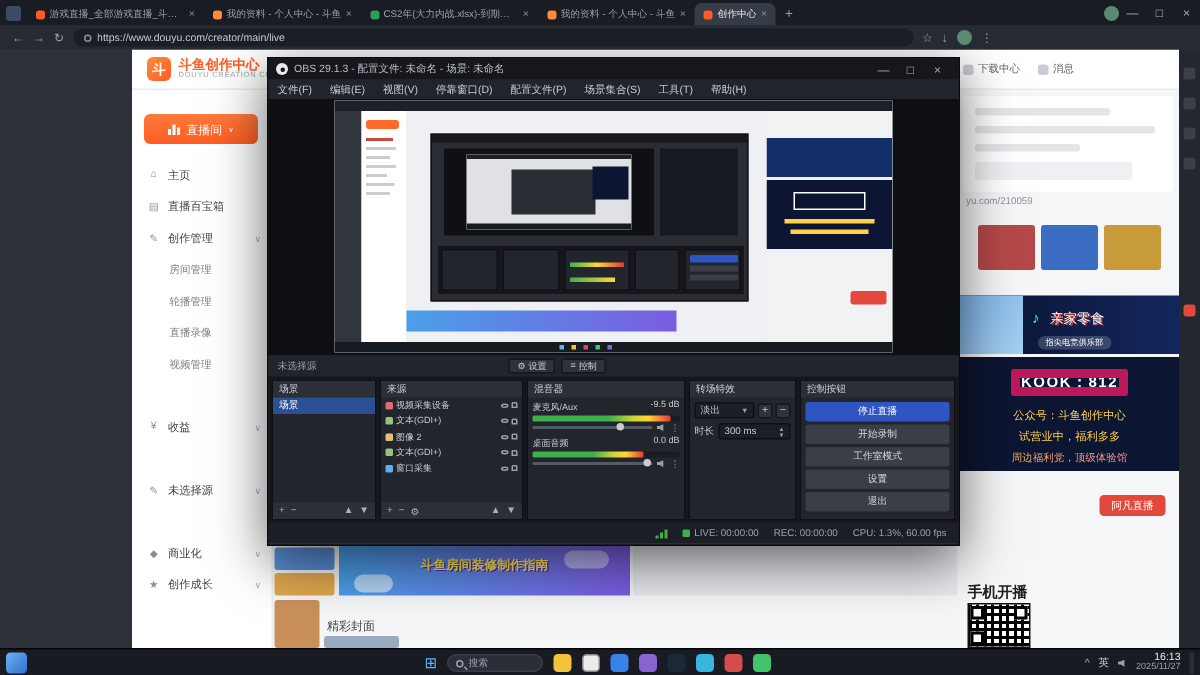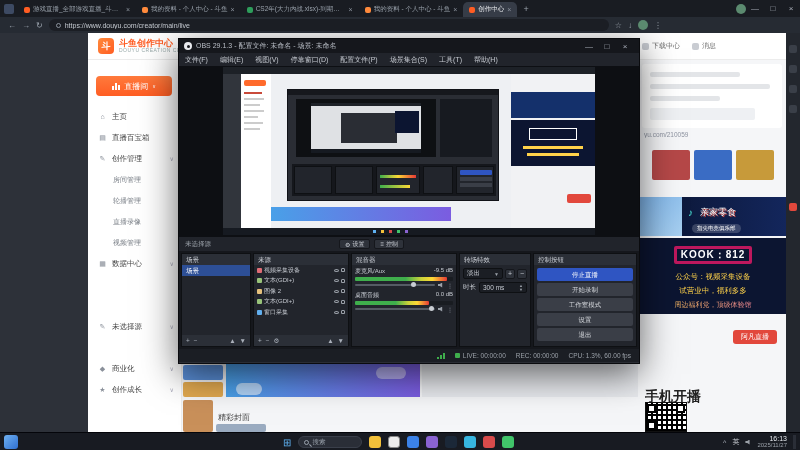--- a/index.html
+++ b/index.html
@@ -221,23 +221,23 @@
         </div>
       <div class="sbitem sbsub" style="top:130px">
           <span>轮播管理</span>
         </div>
       <div class="sbitem sbsub" style="top:151px">
           <span>直播录像</span>
         </div>
       <div class="sbitem sbsub" style="top:172px">
           <span>视频管理</span>
         </div>
-      <div class="sbitem" style="top:193px">
-          <span class="ic">▦</span>
-          <span>数据中心</span>
+      <div class="sbitem" style="top:214px">
+          <span class="ic">¥</span>
+          <span>收益</span>
           <span class="chev">∨</span>
         </div>
       <div class="sbitem" style="top:256px">
           <span class="ic">✎</span>
           <span>未选择源</span>
           <span class="chev">∨</span>
         </div>
       <div class="sbitem" style="top:298px">
           <span class="ic">◆</span>
           <span>商业化</span>
@@ -264,38 +264,39 @@
       <div class="thumb" style="left:554px;top:90px;width:38px;height:30px;background:#c79a3a"></div>
 
       <div class="m" style="left:458px;top:137px;width:146px;height:39px;background:linear-gradient(90deg,#0a1430,#13265c)">
         <div class="m" style="left:0;top:0;width:42px;height:39px;background:linear-gradient(135deg,#7db3e8,#a8d0f0)"></div>
         <span class="m" style="left:48px;top:10px;font-size:10px;color:#4ef0e0">♪</span>
         <span class="m" style="left:60px;top:9px;font-size:9px;font-weight:normal;color:#fff;text-shadow:1px 1px 0 #e2483c">亲家零食</span>
         <span class="m" style="left:52px;top:27px;font-size:5.5px;color:#fff;background:rgba(255,255,255,.18);border-radius:5px;padding:1px 5px">指尖电竞俱乐部</span>
       </div>
 
       <div class="m" style="left:458px;top:178px;width:146px;height:76px;background:#0c1531">
-        <div class="m" style="left:34px;top:8px;width:78px;height:18px;border:3px solid #be185d;border-radius:2px;display:flex;align-items:center;justify-content:center">
+        <div class="m" style="left:34px;top:8px;width:78px;height:18px;border:6px solid #be185d;border-radius:2px;display:flex;align-items:center;justify-content:center">
           <span style="font-size:10px;font-weight:bold;color:#fff;letter-spacing:1px">KOOK：812</span>
         </div>
-        <div class="kooktxt" style="top:34px;font-size:7.5px">公众号：视频采集设备</div>
+        <div class="kooktxt" style="top:34px;font-size:7.5px">公众号：斗鱼创作中心</div>
         <div class="kooktxt" style="top:48px;font-size:7.5px">试营业中，福利多多</div>
         <div class="m gradtxt" style="left:0;top:62px;width:100%;text-align:center;font-size:7px">周边福利党，顶级体验馆</div>
       </div>
 
       <div class="m" style="left:551px;top:270px;width:44px;height:14px;background:#e2483c;border-radius:3px;color:#fff;font-size:7px;display:flex;align-items:center;justify-content:center">阿凡直播</div>
 
       <div class="thumb" style="left:1px;top:305px;width:40px;height:15px;background:#5a8fd8"></div>
       <div class="thumb" style="left:1px;top:322px;width:40px;height:15px;background:#e0a84f"></div>
       <div class="m" style="left:44px;top:303px;width:194px;height:34px;background:linear-gradient(90deg,#49a0e8,#7b5ce0)">
         <div class="m" style="left:10px;top:20px;width:26px;height:12px;border-radius:8px;background:rgba(255,255,255,.55)"></div>
         <div class="m" style="left:150px;top:4px;width:30px;height:12px;border-radius:8px;background:rgba(255,255,255,.45)"></div>
+        <div class="m" style="left:0;top:8px;width:100%;text-align:center;font-size:8.5px;font-weight:bold;color:#ffe24a;text-shadow:1px 1px 0 #4433aa">斗鱼房间装修制作指南</div>
       </div>
       <div class="m" style="left:240px;top:303px;width:216px;height:34px;background:#e8eaee"></div>
-      <div class="m" style="left:463px;top:328px;font-size:14px;font-weight:bold;color:#222">手机开播</div>
+      <div class="m" style="left:463px;top:328px;font-size:10px;font-weight:bold;color:#222">手机开播</div>
       <div class="qr" style="left:463px;top:342px;width:42px;height:30px">
         <div class="qrf" style="left:1px;top:1px"></div>
         <div class="qrf" style="right:1px;top:1px"></div>
         <div class="qrf" style="left:1px;bottom:1px"></div>
       </div>
       <div class="m" style="left:36px;top:352px;font-size:8px;color:#444">精彩封面</div>
       <div class="thumb" style="left:1px;top:340px;width:30px;height:32px;background:#c9905a"></div>
       <div class="thumb" style="left:34px;top:364px;width:50px;height:8px;background:#9aabc0"></div>
     </div>
 

